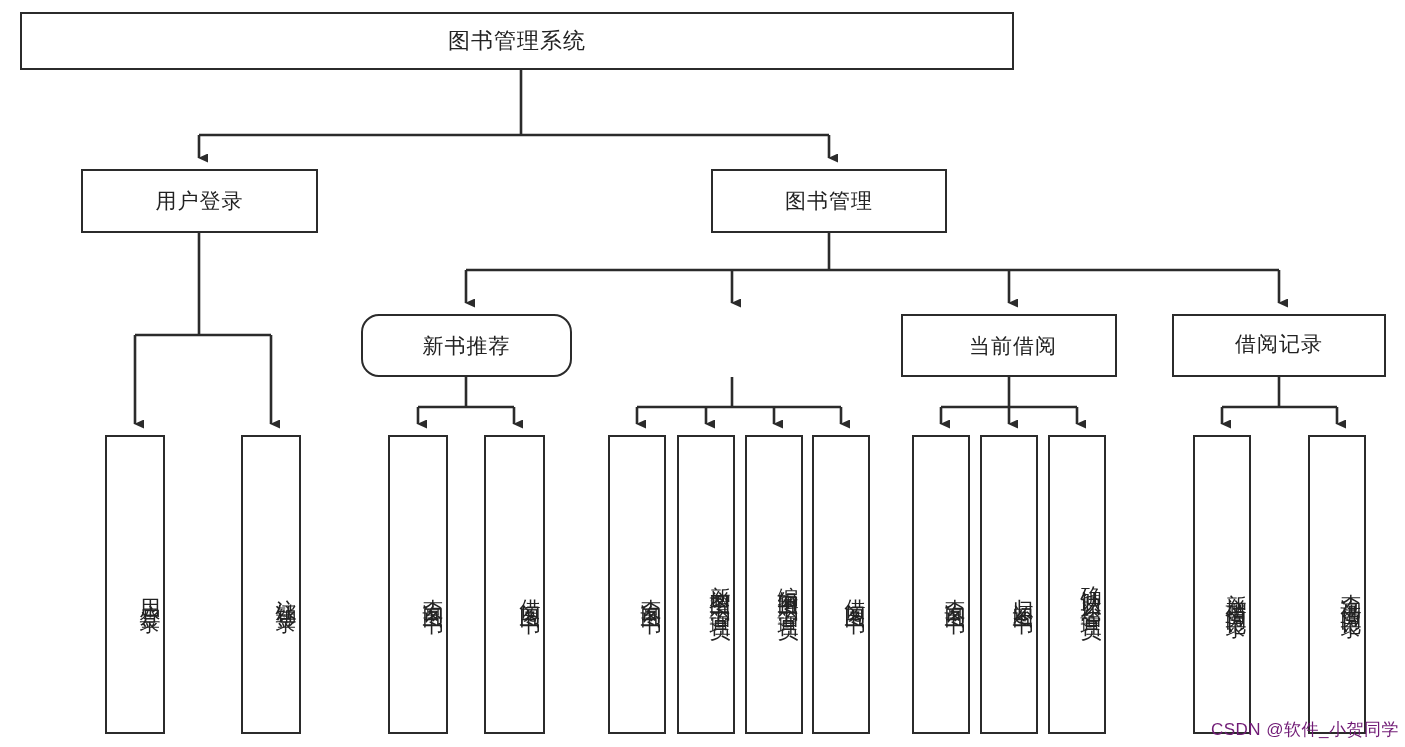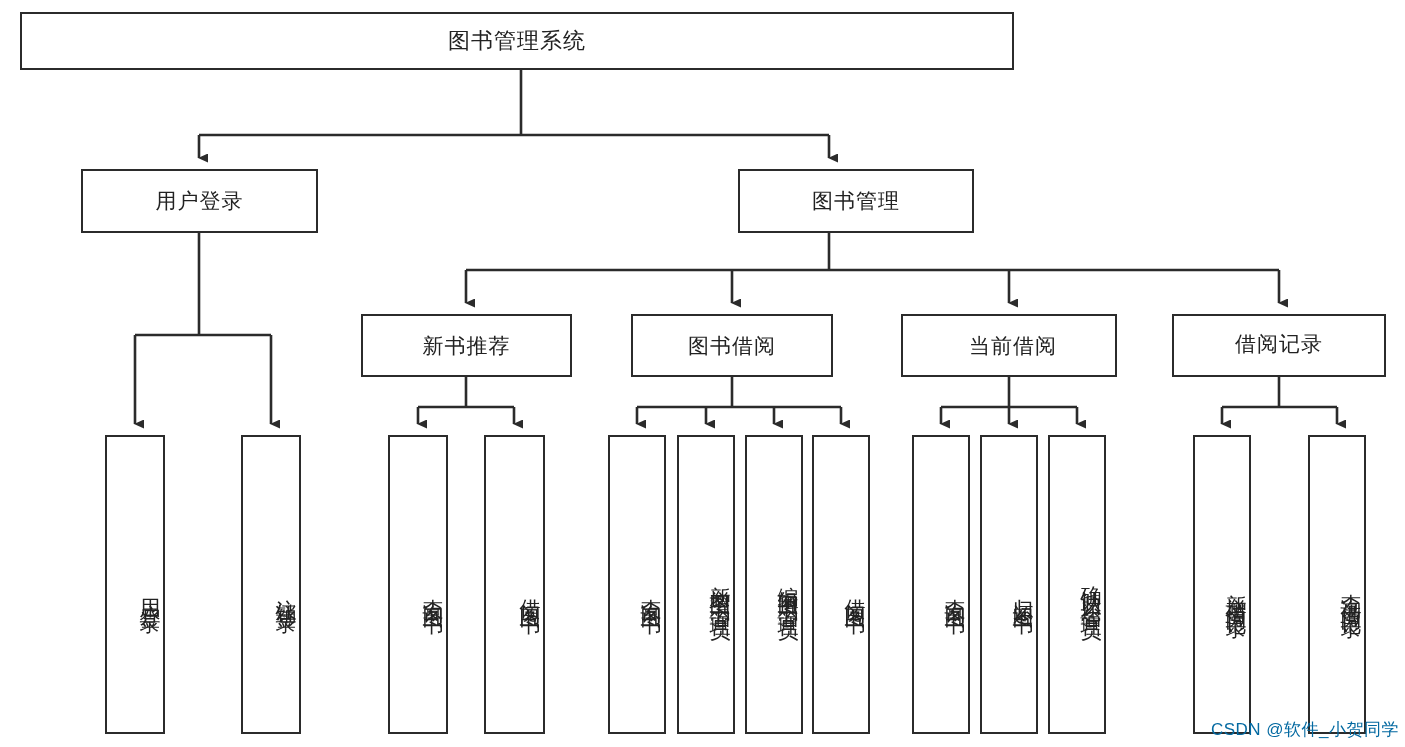--- a/index.html
+++ b/index.html
@@ -12,21 +12,21 @@
   .node{position:absolute;box-sizing:border-box;background:#ffffff;
         border:2.5px solid #2b2b2b;display:flex;align-items:center;
         justify-content:center;color:#222222;}
   .node.h{font-size:21px;letter-spacing:1px;line-height:1.2;}
   .node.v{writing-mode:vertical-rl;text-orientation:upright;
           font-size:21px;letter-spacing:5px;line-height:1.25;
           padding-top:14px;align-items:flex-start;justify-content:center;}
   .node.root{font-size:22px;}
 
   #watermark{position:absolute;right:6px;bottom:6px;font-size:17px;
-             color:#0369a1;white-space:nowrap;letter-spacing:0.5px;}
+             color:#701a75;white-space:nowrap;letter-spacing:0.5px;}
 </style>
 </head>
 <body>
 
 <div id="stage">
 
   <svg class="wires" viewBox="0 0 1405 747" xmlns="http://www.w3.org/2000/svg">
     <defs>
       <marker id="ar" markerWidth="9" markerHeight="10" refX="4.5" refY="9" orient="auto" markerUnits="userSpaceOnUse">
         <path d="M0,0 L9,0 L4.5,10 Z" fill="#2b2b2b"></path>
@@ -72,24 +72,23 @@
       <path d="M1279,377 L1279,407"></path>
       <path d="M1222,407 L1337,407"></path>
       <path d="M1222,407 L1222,424" marker-end="url(#ar)"></path>
       <path d="M1337,407 L1337,424" marker-end="url(#ar)"></path>
     </g>
   </svg>
 
   <div class="node h root" style="left:20px;top:12px;width:994px;height:58px;">图书管理系统</div>
 
   <div class="node h" style="left:81px;top:169px;width:237px;height:64px;">用户登录</div>
-  <div class="node h" style="left:711px;top:169px;width:236px;height:64px;margin-left:27px;">图书管理</div>
+  <div class="node h" style="left:711px;top:169px;width:236px;height:64px;">图书管理</div>
 
-  <div class="node h" style="left:361px;top:314px;width:211px;height:63px;">新书推荐</div>
-  <div class="node h" style="left:631px;top:314px;width:202px;height:63px;">图书借阅</div>
+  <div class="node h" style="left:361px;top:314px;width:211px;height:63px;border-radius:18px;">新书推荐</div>
   <div class="node h" style="left:901px;top:314px;width:216px;height:63px;padding-left:8px;">当前借阅</div>
   <div class="node h" style="left:1172px;top:314px;width:214px;height:63px;font-family:Liberation Mono, monospace;">借阅记录</div>
 
   <div class="node v" style="left:105px;top:435px;width:60px;height:299px;">用户登录</div>
   <div class="node v" style="left:241px;top:435px;width:60px;height:299px;">注销登录</div>
 
   <div class="node v" style="left:388px;top:435px;width:60px;height:299px;">查询图书</div>
   <div class="node v" style="left:484px;top:435px;width:61px;height:299px;">借阅图书</div>
 
   <div class="node v" style="left:608px;top:435px;width:58px;height:299px;">查询图书</div>

